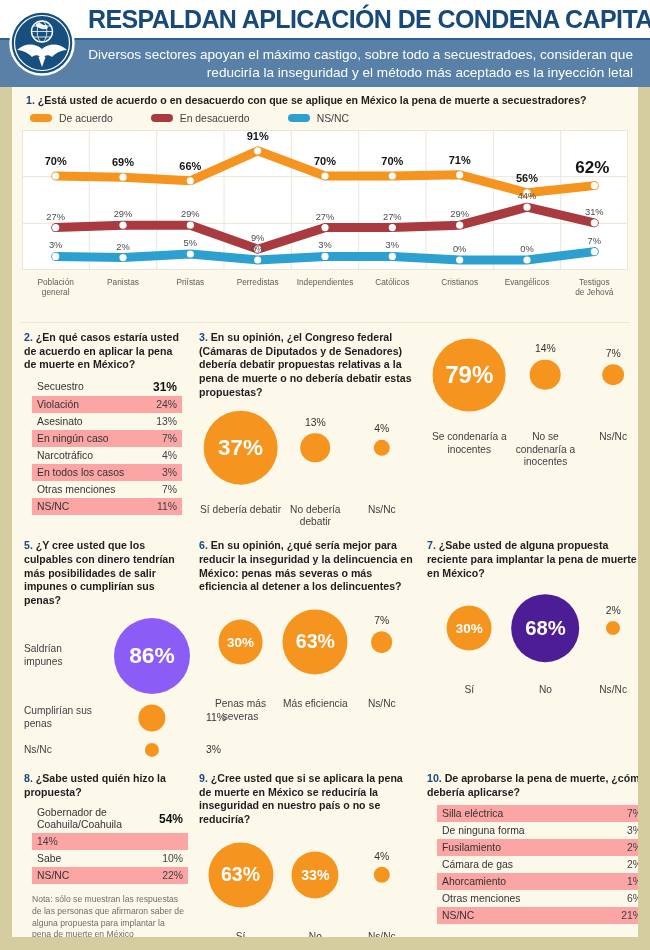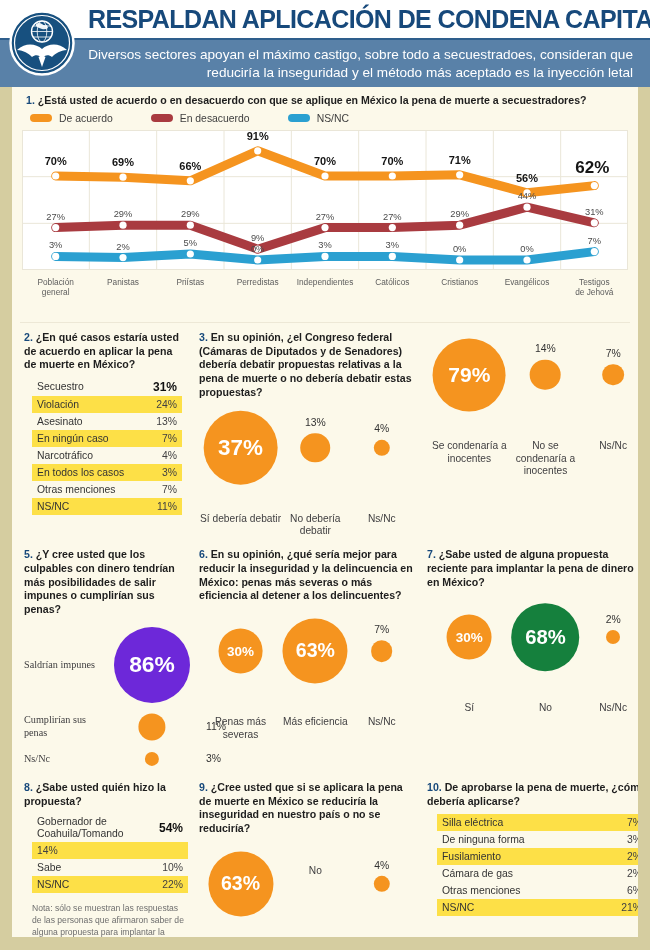--- a/index.html
+++ b/index.html
@@ -33,42 +33,42 @@
   .q1-section{border-bottom:1px solid #EDE8D6;padding-bottom:4px;}
   
   .qgrid{display:grid;grid-template-columns:163px 216px 1fr;column-gap:12px;row-gap:10px;padding:8px 4px 0;}
   .qblock .q-title{margin-bottom:6px;}
   
   .dtable{margin-left:8px;}
   [data-table-ref="q2"]{width:150px;text-align:center;}
   [data-table-ref="q8"]{width:156px;}
   [data-table-ref="q10"]{width:210px;margin-left:10px;}
   .t-row{display:flex;justify-content:space-between;align-items:center;padding:2px 5px 2px 5px;font-size:10.4px;color:#333;min-height:13px;}
-  .t-row.alt{background:#fde047;}
+  .t-row.alt{background:#fca5a5;}
   .t-label{line-height:1.15;max-width:108px;}
   [data-table-ref="q10"] .t-label{max-width:160px;}
   .t-val{color:#414042;}
   .t-row.first .t-val{font-weight:bold;font-size:12px;color:#101010;}
   .t-note{font-size:8.6px;color:#6E6E6E;margin:10px 2px 0 8px;line-height:1.35;}
   
   .b-row{display:flex;margin-top:2px;}
   .b-col{flex:1;display:flex;flex-direction:column;align-items:center;}
   .b-col:first-child{flex:1.25;}
   .b-area{position:relative;height:84px;width:100%;}
   .bubble{
     position:absolute;left:50%;top:50%;transform:translate(-50%,-50%);
     border-radius:50%;display:flex;align-items:center;justify-content:center;
     color:#FFFFFF;font-weight:bold;
   }
   .b-val{position:absolute;left:0;right:0;text-align:center;font-size:10.4px;color:#333;}
-  .b-label{font-size:10.2px;color:#414042;text-align:center;line-height:1.25;margin-top:23px;min-height:24px;max-width:92px;}
+  .b-label{font-size:10.2px;color:#414042;text-align:center;line-height:1.25;margin-top:14px;min-height:24px;max-width:92px;}
   
   .q5-rows{margin-top:4px;}
   .q5-row{display:grid;grid-template-columns:76px 104px 1fr;align-items:center;}
-  .q5-label{font-size:10.2px;color:#414042;line-height:1.25;font-family:Liberation Serif, serif;}
+  .q5-label{font-size:10.2px;color:#414042;line-height:1.25;}
   .q5-val{font-size:10.4px;color:#333;padding-left:2px;}
 </style>
 </head>
 <body>
 
 <div class="header">
   <div class="title-bar">
     <div class="main-title">RESPALDAN APLICACIÓN DE CONDENA CAPITAL</div>
   </div>
   <div class="subtitle-bar">
@@ -268,21 +268,21 @@
             <div class="b-label">Ns/Nc</div>
           </div>
         </div>
     </div>
 
     <div class="qblock">
       <div class="b-row">
           <div class="b-col">
             <div class="b-area">
               <div class="bubble" style="height: 72.8832px; width: 72.8832px; background: rgb(245, 148, 31);">
-                <span style="font-size: 21px;">79%</span>
+                <span style="font-size: 24px;">79%</span>
               </div>
             </div>
             <div class="b-label">Se condenaría a inocentes</div>
           </div>
           <div class="b-col">
             <div class="b-area">
               <div class="b-val" style="top: calc(50% - 31.3408px);">14%</div>
               <div class="bubble" style="height: 30.6816px; width: 30.6816px; background: rgb(245, 148, 31);"></div>
             </div>
             <div class="b-label">No se condenaría a inocentes</div>
@@ -299,21 +299,21 @@
 
     <div class="qblock">
       <div class="q-title">
         <span class="q-num">5.</span>
         <span>¿Y cree usted que los culpables con dinero tendrían más posibilidades de salir impunes o cumplirían sus penas?</span>
       </div>
       <div class="q5-rows">
           <div class="q5-row" style="height: 84px;">
             <div class="q5-label">Saldrían impunes</div>
             <div class="b-area" style="height: 100%;">
-              <div class="bubble" style="height: 76.0437px; width: 76.0437px; background: #6d28d9;">
+              <div class="bubble" style="height: 76.0437px; width: 76.0437px; background: #8b5cf6;">
                 <span style="font-size: 22.8131px;">86%</span>
               </div>
             </div>
             <div class="q5-val"></div>
           </div>
           <div class="q5-row" style="height: 40px;">
             <div class="q5-label">Cumplirían sus penas</div>
             <div class="b-area" style="height: 100%;">
               <div class="bubble" style="height: 27.1963px; width: 27.1963px; background: rgb(245, 148, 31);"></div>
             </div>
@@ -357,34 +357,34 @@
               <div class="bubble" style="height: 21.6952px; width: 21.6952px; background: rgb(245, 148, 31);"></div>
             </div>
             <div class="b-label">Ns/Nc</div>
           </div>
         </div>
     </div>
 
     <div class="qblock">
       <div class="q-title">
         <span class="q-num">7.</span>
-        <span>¿Sabe usted de alguna propuesta reciente para implantar la pena de dinero en México?</span>
+        <span>¿Sabe usted de alguna propuesta reciente para implantar la pena de muerte en México?</span>
       </div>
       <div class="b-row">
           <div class="b-col">
             <div class="b-area">
               <div class="bubble" style="height: 44.9132px; width: 44.9132px; background: rgb(245, 148, 31);">
                 <span style="font-size: 13.474px;">30%</span>
               </div>
             </div>
             <div class="b-label">Sí</div>
           </div>
           <div class="b-col">
             <div class="b-area">
-              <div class="bubble" style="height: 67.6189px; width: 67.6189px; background: #15803d;">
+              <div class="bubble" style="height: 67.6189px; width: 67.6189px; background: #4c1d95;">
                 <span style="font-size: 20.2857px;">68%</span>
               </div>
             </div>
             <div class="b-label">No</div>
           </div>
           <div class="b-col">
             <div class="b-area">
               <div class="b-val" style="top: calc(50% - 23px);">2%</div>
               <div class="bubble" style="height: 14px; width: 14px; background: rgb(245, 148, 31);"></div>
             </div>
@@ -393,21 +393,21 @@
         </div>
     </div>
 
     <div class="qblock">
       <div class="q-title">
         <span class="q-num">8.</span>
         <span>¿Sabe usted quién hizo la propuesta?</span>
       </div>
       <div class="dtable" data-table-ref="q8">
           <div class="t-row first">
-            <span class="t-label">Gobernador de Coahuila/Tomando</span>
+            <span class="t-label">Gobernador de Coahuila/Coahuila</span>
             <span class="t-val">54%</span>
           </div>
           <div class="t-row alt">
             <span class="t-val">14%</span>
           </div>
           <div class="t-row">
             <span class="t-label">Sabe</span>
             <span class="t-val">10%</span>
           </div>
           <div class="t-row alt">
@@ -426,20 +426,25 @@
       <div class="b-row">
           <div class="b-col">
             <div class="b-area">
               <div class="bubble" style="height: 65.0855px; width: 65.0855px; background: rgb(245, 148, 31);">
                 <span style="font-size: 19.5256px;">63%</span>
               </div>
             </div>
             <div class="b-label">Sí</div>
           </div>
           <div class="b-col">
+            <div class="b-area">
+              <div class="bubble" style="height: 47.1054px; width: 47.1054px; background: rgb(245, 148, 31);">
+                <span style="font-size: 14.1316px;">33%</span>
+              </div>
+            </div>
             <div class="b-label">No</div>
           </div>
           <div class="b-col">
             <div class="b-area">
               <div class="b-val" style="top: calc(50% - 24.2px);">4%</div>
               <div class="bubble" style="height: 16.4px; width: 16.4px; background: rgb(245, 148, 31);"></div>
             </div>
             <div class="b-label">Ns/Nc</div>
           </div>
         </div>
@@ -460,20 +465,24 @@
             <span class="t-val">3%</span>
           </div>
           <div class="t-row alt">
             <span class="t-label">Fusilamiento</span>
             <span class="t-val">2%</span>
           </div>
           <div class="t-row">
             <span class="t-label">Cámara de gas</span>
             <span class="t-val">2%</span>
           </div>
+          <div class="t-row alt">
+            <span class="t-label">Ahorcamiento</span>
+            <span class="t-val">1%</span>
+          </div>
           <div class="t-row">
             <span class="t-label">Otras menciones</span>
             <span class="t-val">6%</span>
           </div>
           <div class="t-row alt">
             <span class="t-label">NS/NC</span>
             <span class="t-val">21%</span>
           </div>
         </div>
     </div>

